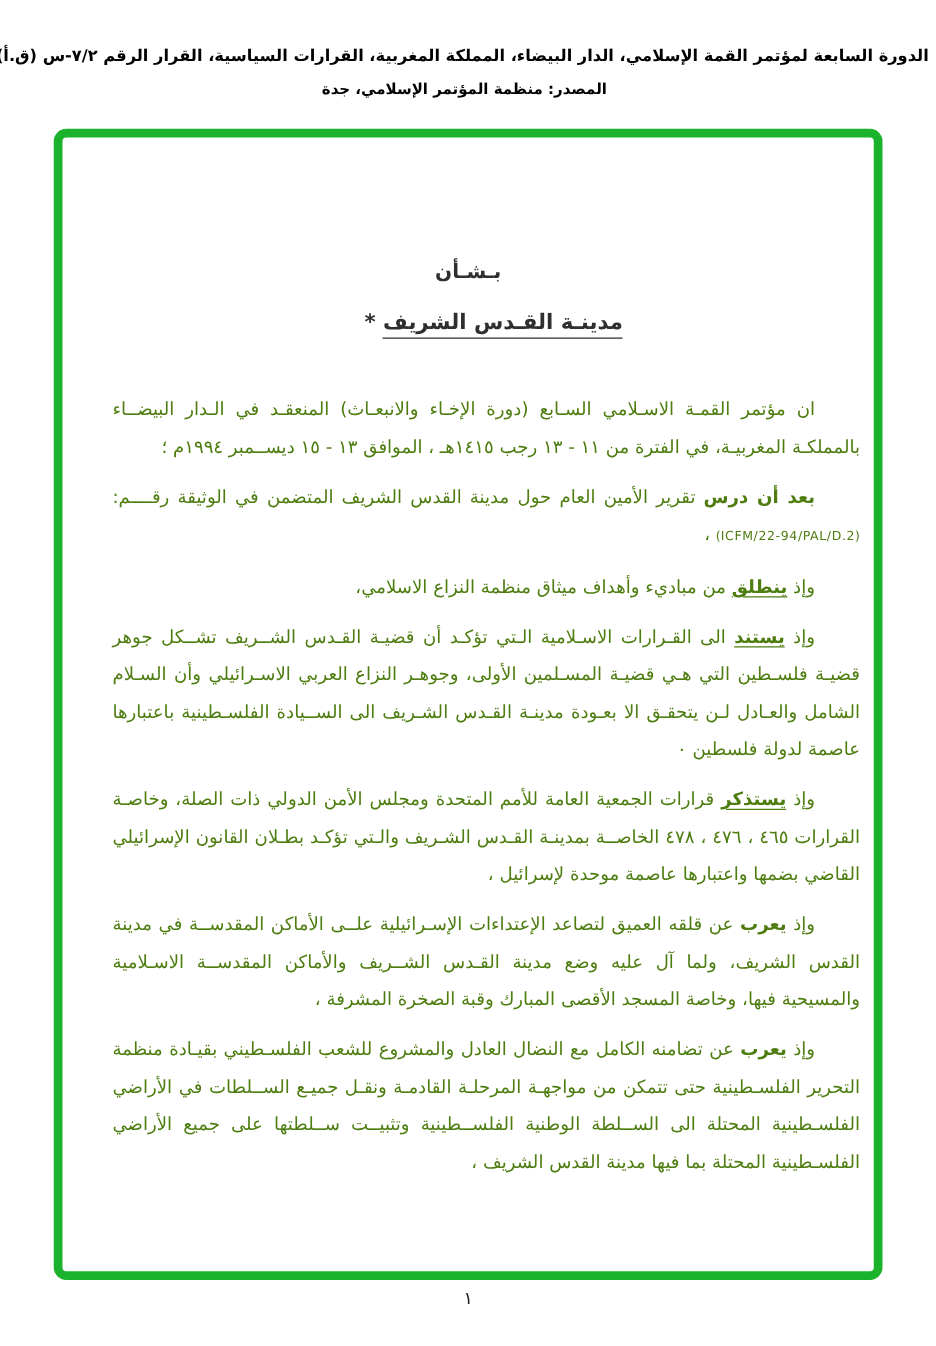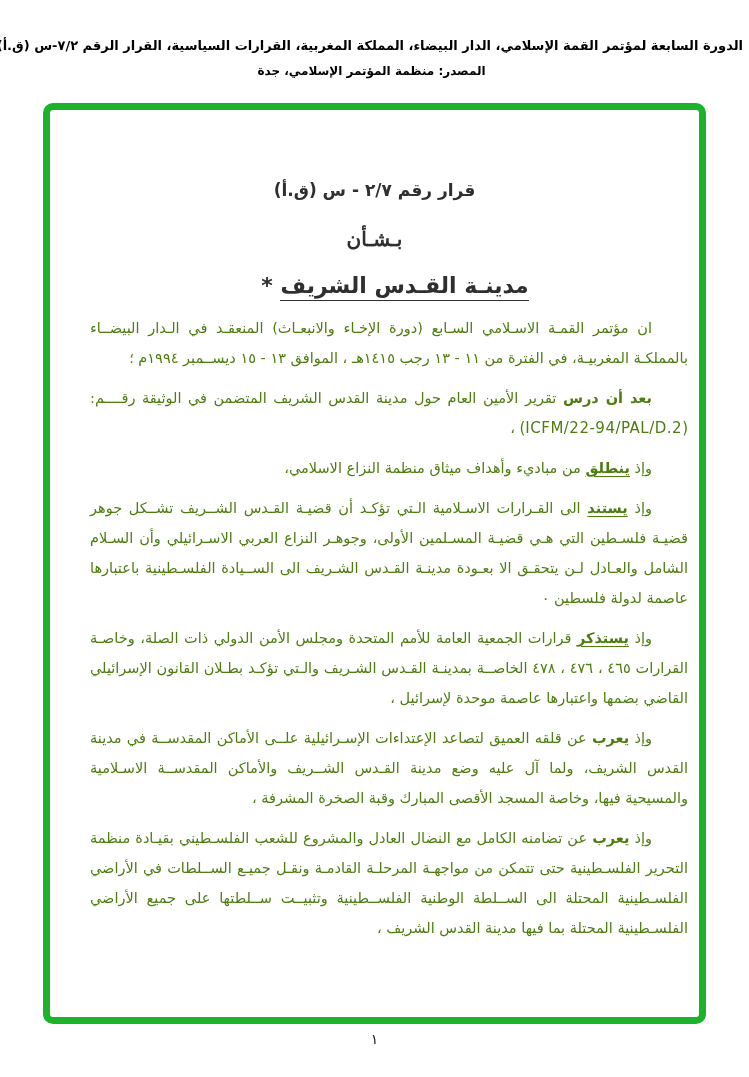--- a/index.html
+++ b/index.html
@@ -59,27 +59,26 @@
     direction: rtl;
     text-align: center;
     color: #2f2f2f;
   }
   .doc-title .t1 {
     font-size: 17px;
     font-weight: bold;
   }
   .doc-title .t2 {
     margin-top: 27px;
-    font-size: 20px;
+    font-size: 16px;
     font-weight: bold;
-    font-family: Liberation Serif, serif;
   }
   .doc-title .t3 {
     margin-top: 22px;
-    font-size: 22px;
+    font-size: 17px;
     font-weight: bold;
     padding-left: 41px;
   }
   .doc-title .t3 .subject {
     border-bottom: 1.5px solid #2f2f2f;
     padding-bottom: 2px;
   }
   .doc-title .t3 .star {
     font-weight: bold;
   }
@@ -92,21 +91,21 @@
     direction: rtl;
     text-align: justify;
     font-size: 14.5px;
     line-height: 30px;
     color: #4d7c0f;
   }
   .para { margin: 0 0 10px 0; }
   .para.indent { text-indent: 36px; }
   .para .b { font-weight: bold; }
   .para .u { text-decoration: underline; text-underline-offset: 3px; }
-  .para .code { font-size: 15px; letter-spacing: 0.5px; }
+  .para .code { font-size: 10px; letter-spacing: 0.5px; }
 
   .page-number {
     position: absolute;
     top: 1031px;
     left: 0;
     right: 0;
     text-align: center;
     font-size: 14px;
     color: #222;
   }
@@ -117,21 +116,20 @@
 <div id="page">
 
   <div class="top-header">
     <div class="line1">الدورة السابعة لمؤتمر القمة الإسلامي، الدار البيضاء، المملكة المغربية، القرارات السياسية، القرار الرقم ٧/٢-س (ق.أ)</div>
     <div class="line2">المصدر:  منظمة المؤتمر الإسلامي، جدة</div>
   </div>
 
   <div class="green-frame"></div>
 
   <div class="doc-title">
-    <div class="t1">قرار رقم ٢/٧ - س (ق.أ)</div>
     <div class="t2">بـشـأن</div>
     <div class="t3">
       <span class="subject">مدينـة القـدس الشريف</span>
       <span class="star">*</span>
     </div>
   </div>
 
   <div class="doc-body">
       <p class="para indent"><span>ان مؤتمر القمـة الاسـلامي السـابع (دورة الإخـاء والانبعـاث) المنعقـد في الـدار البيضــاء بالمملكـة المغربيـة، في الفترة من ١١ - ١٣ رجب ١٤١٥هـ ، الموافق ١٣ - ١٥ ديســمبر ١٩٩٤م ؛</span></p>
       <p class="para indent"><span class="b">بعد أن درس</span><span> تقرير الأمين العام حول مدينة القدس الشريف المتضمن في الوثيقة رقــــم: </span><span class="code" dir="ltr">(ICFM/22-94/PAL/D.2)</span><span> ،</span></p>

